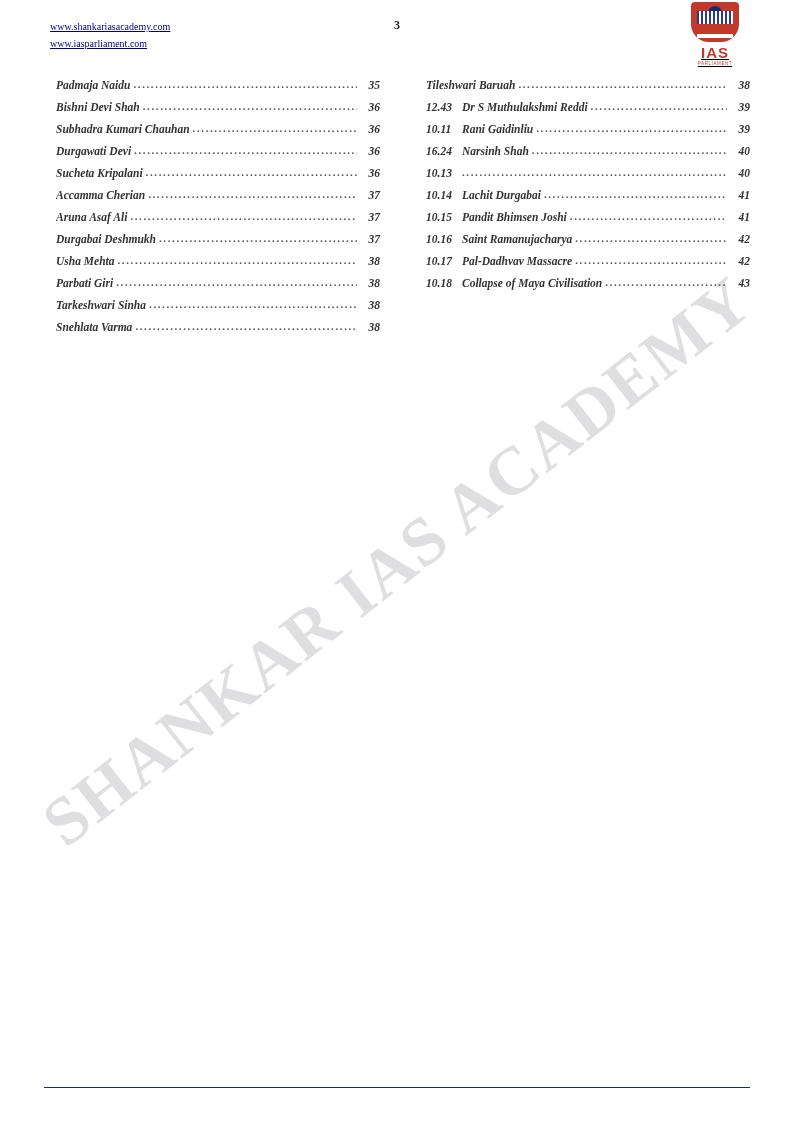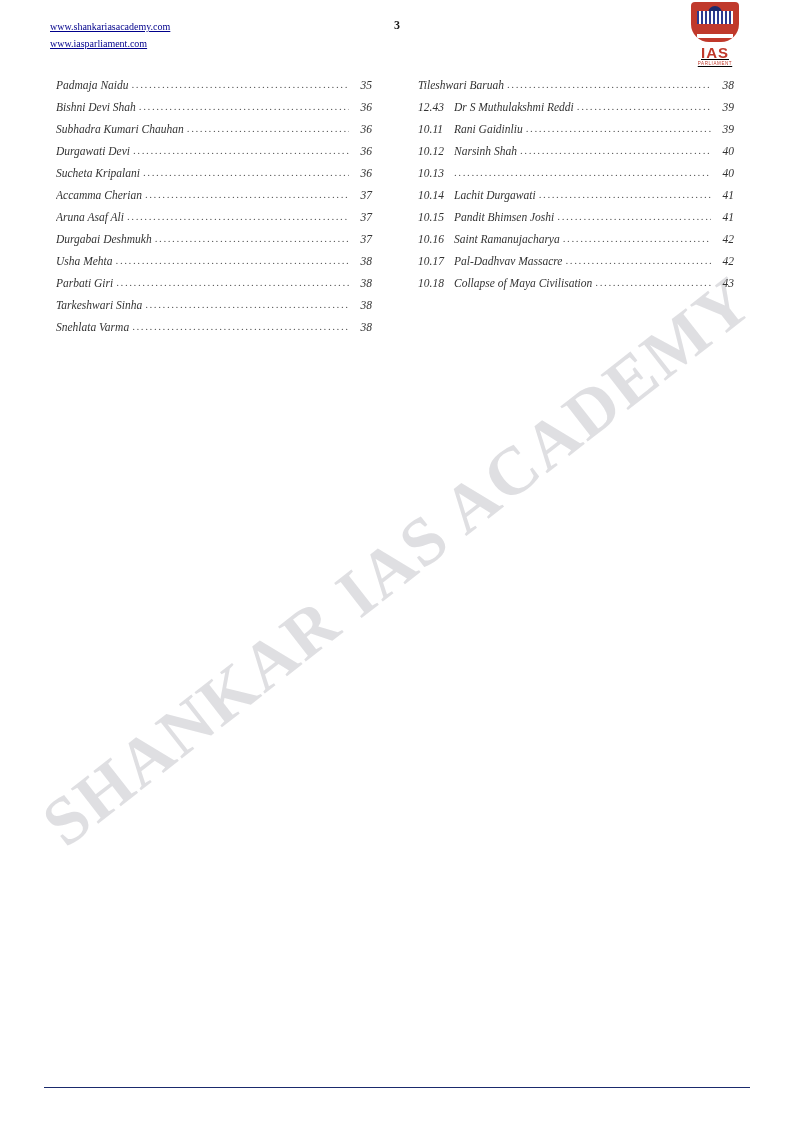--- a/index.html
+++ b/index.html
@@ -114,23 +114,24 @@
     letter-spacing: 0.6px;
     color: #c0392b;
     line-height: 7px;
   }
 
   
   .toc {
     position: absolute;
     top: 74px;
     left: 56px;
-    right: 60px;
+    right: 44px;
     display: flex;
     gap: 46px;
+    font-weight: bold;
   }
   .toc-col {
     flex: 1 1 0;
     min-width: 0;
   }
   .toc-row {
     display: flex;
     align-items: baseline;
     font-family: "Liberation Serif", serif;
     font-style: italic;
@@ -336,33 +337,33 @@
           <span class="toc-dots">........................................................................................................................</span>
           <span class="toc-page">39</span>
         </div>
         <div class="toc-row">
           <span class="toc-num">10.11</span>
           <span class="toc-label">Rani Gaidinliu</span>
           <span class="toc-dots">........................................................................................................................</span>
           <span class="toc-page">39</span>
         </div>
         <div class="toc-row">
-          <span class="toc-num">10.12</span>
+          <span class="toc-num">16.24</span>
           <span class="toc-label">Narsinh Shah</span>
           <span class="toc-dots">........................................................................................................................</span>
           <span class="toc-page">40</span>
         </div>
         <div class="toc-row">
           <span class="toc-num">10.13</span>
           <span class="toc-dots">........................................................................................................................</span>
           <span class="toc-page">40</span>
         </div>
         <div class="toc-row">
           <span class="toc-num">10.14</span>
-          <span class="toc-label">Lachit Durgawati</span>
+          <span class="toc-label">Lachit Durgabai</span>
           <span class="toc-dots">........................................................................................................................</span>
           <span class="toc-page">41</span>
         </div>
         <div class="toc-row">
           <span class="toc-num">10.15</span>
           <span class="toc-label">Pandit Bhimsen Joshi</span>
           <span class="toc-dots">........................................................................................................................</span>
           <span class="toc-page">41</span>
         </div>
         <div class="toc-row">

